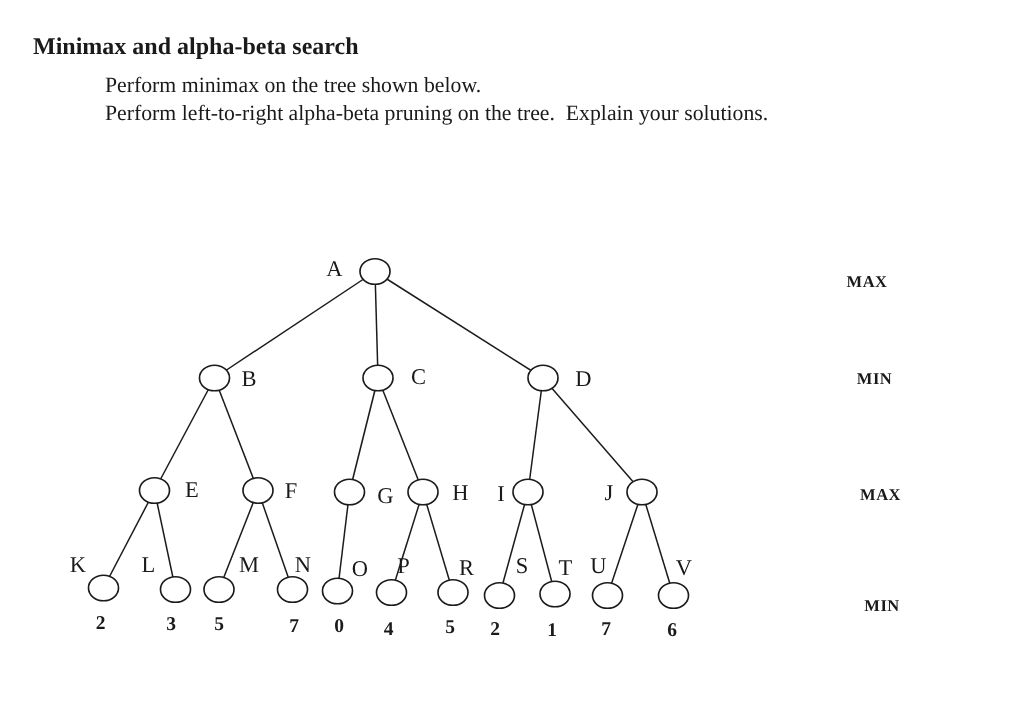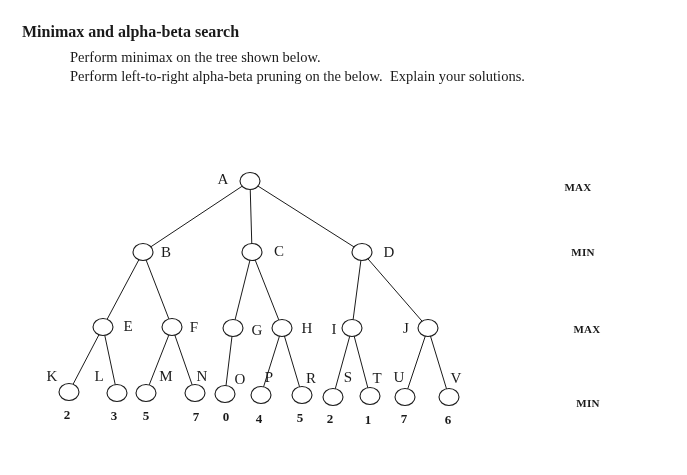--- a/index.html
+++ b/index.html
@@ -73,21 +73,21 @@
     letter-spacing: 0.3px;
   }
 </style>
 </head>
 <body>
 
 <div class="page">
   <h1 class="page-title">Minimax and alpha-beta search</h1>
   <div class="instructions">
     <p class="instruction-line">Perform minimax on the tree shown below.</p>
-    <p class="instruction-line">Perform left-to-right alpha-beta pruning on the below.  Explain your solutions.</p>
+    <p class="instruction-line">Perform left-to-right alpha-beta pruning on the tree.  Explain your solutions.</p>
   </div>
   <svg id="tree-svg" class="tree-svg" width="687" height="475" viewBox="0 0 687 475" xmlns="http://www.w3.org/2000/svg">
       <line x1="250" y1="181" x2="143" y2="252"></line>
       <line x1="250" y1="181" x2="252" y2="252"></line>
       <line x1="250" y1="181" x2="362" y2="252"></line>
       <line x1="143" y1="252" x2="103" y2="327"></line>
       <line x1="143" y1="252" x2="172" y2="327"></line>
       <line x1="252" y1="252" x2="233" y2="328"></line>
       <line x1="252" y1="252" x2="282" y2="328"></line>
       <line x1="362" y1="252" x2="352" y2="328"></line>

